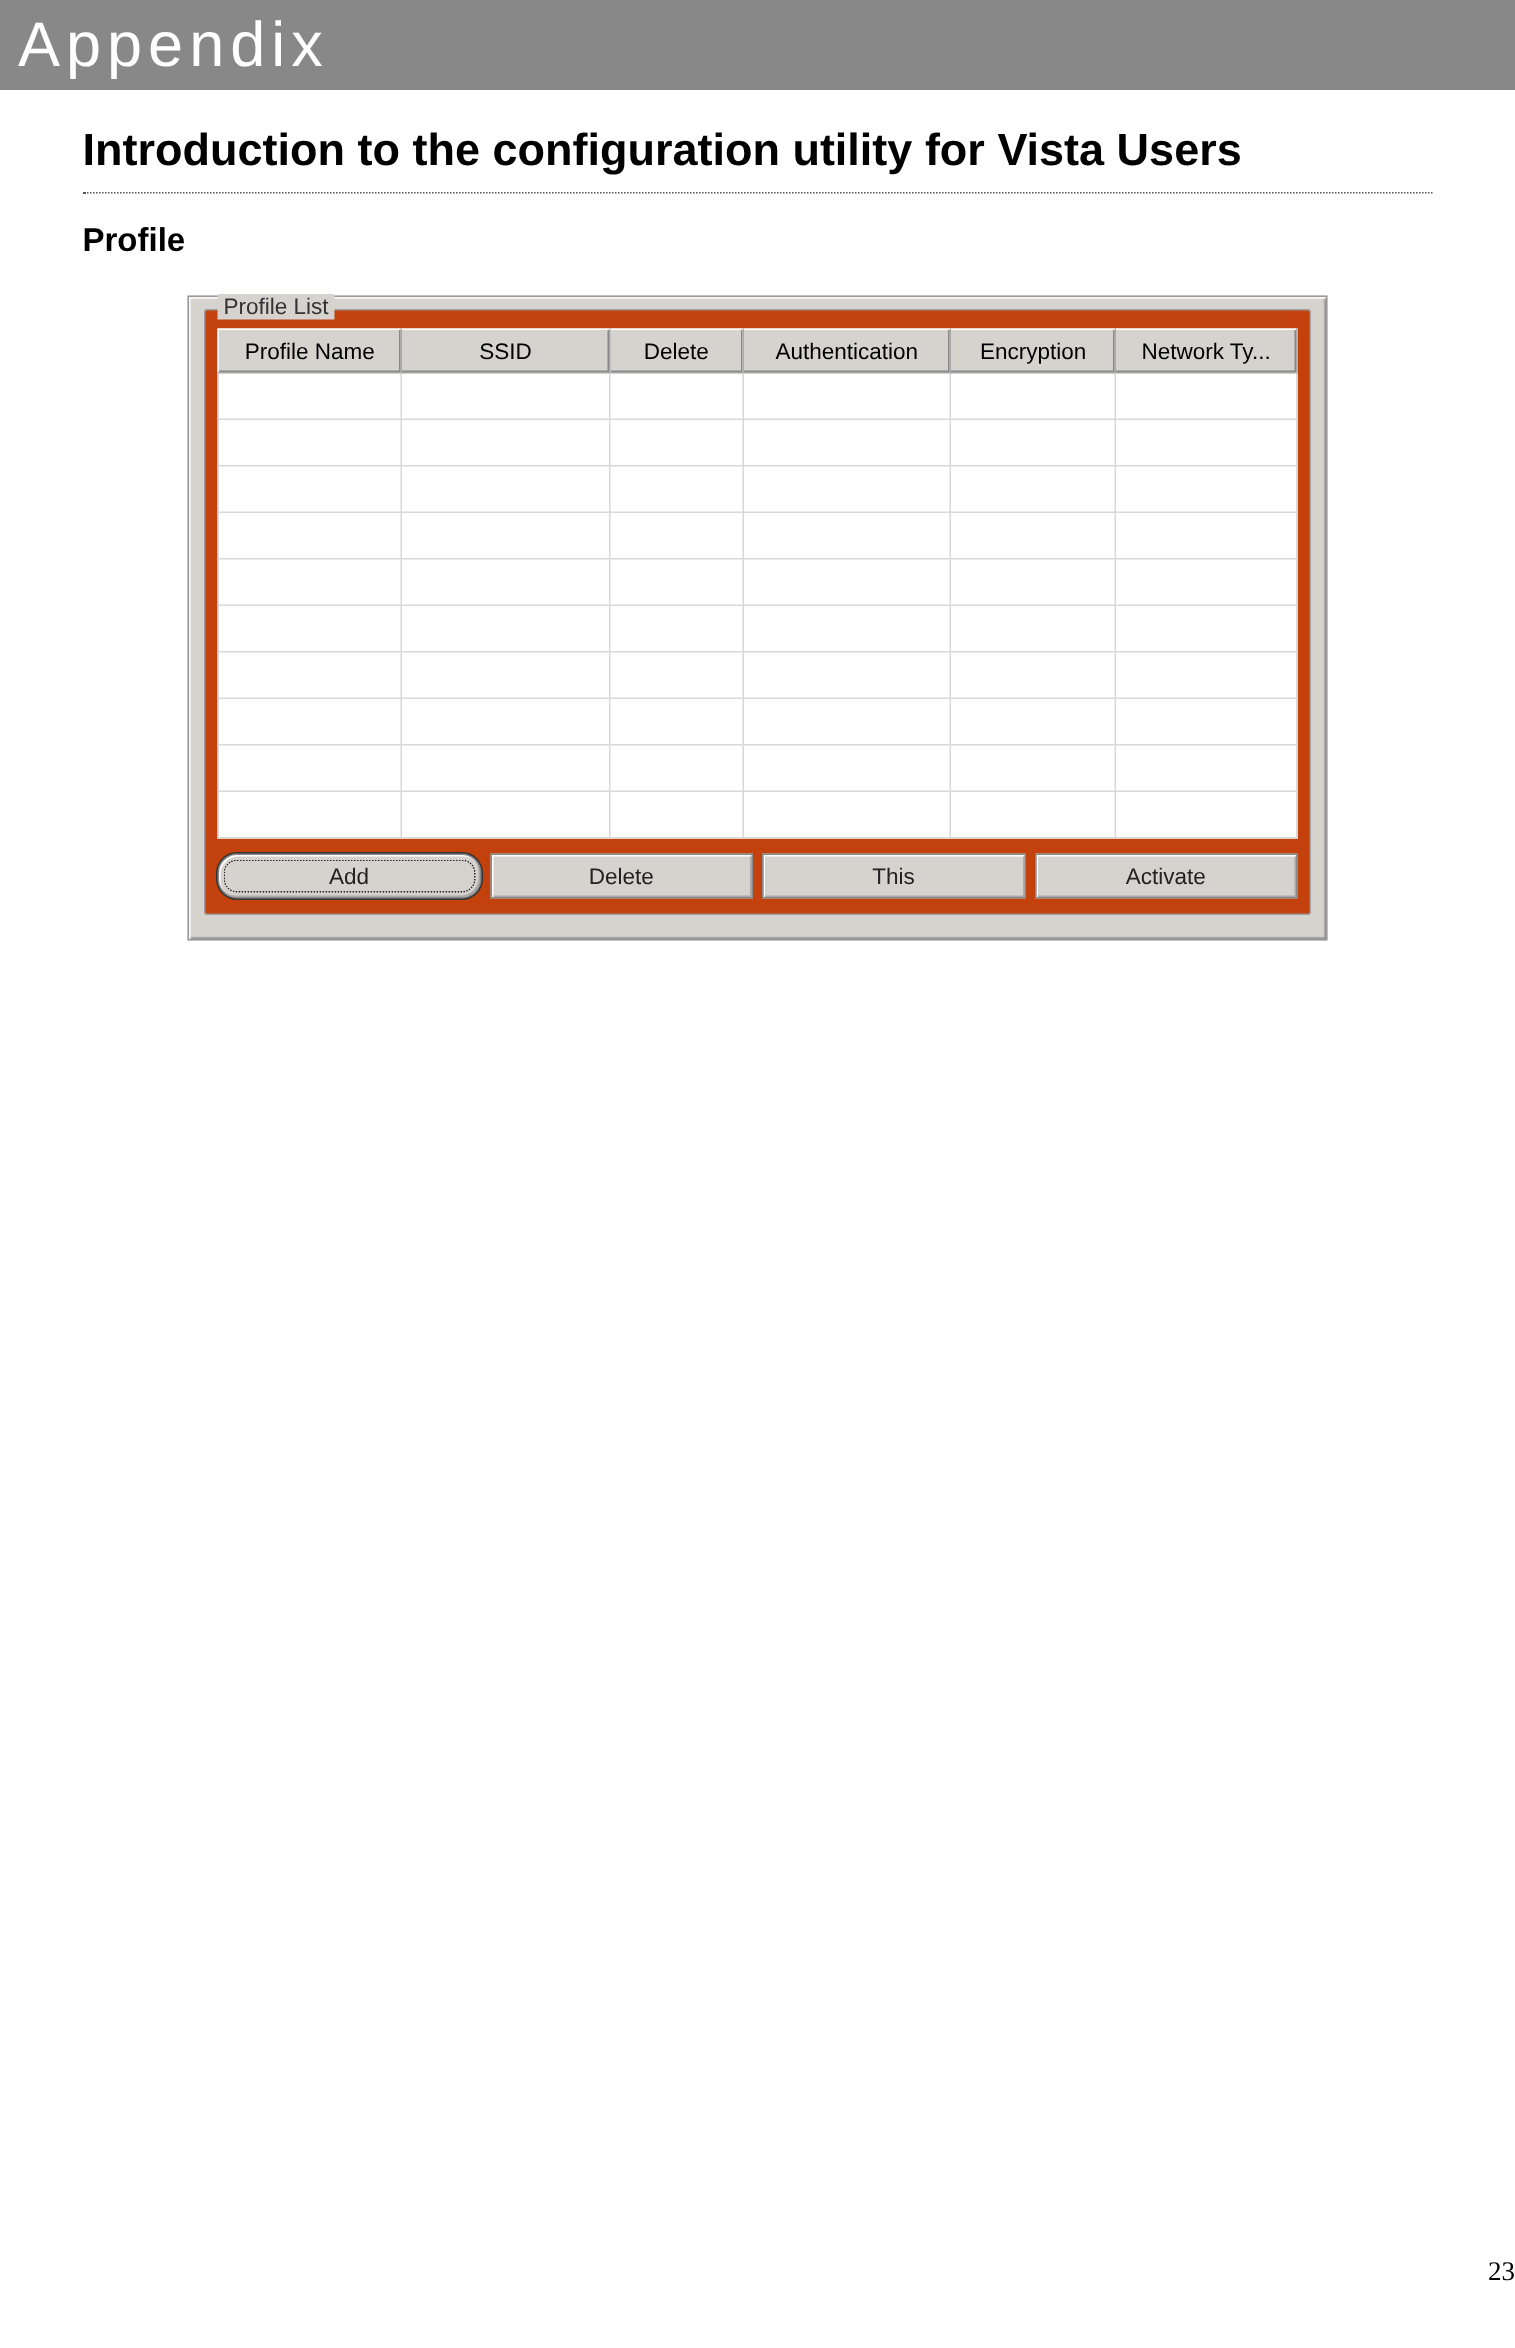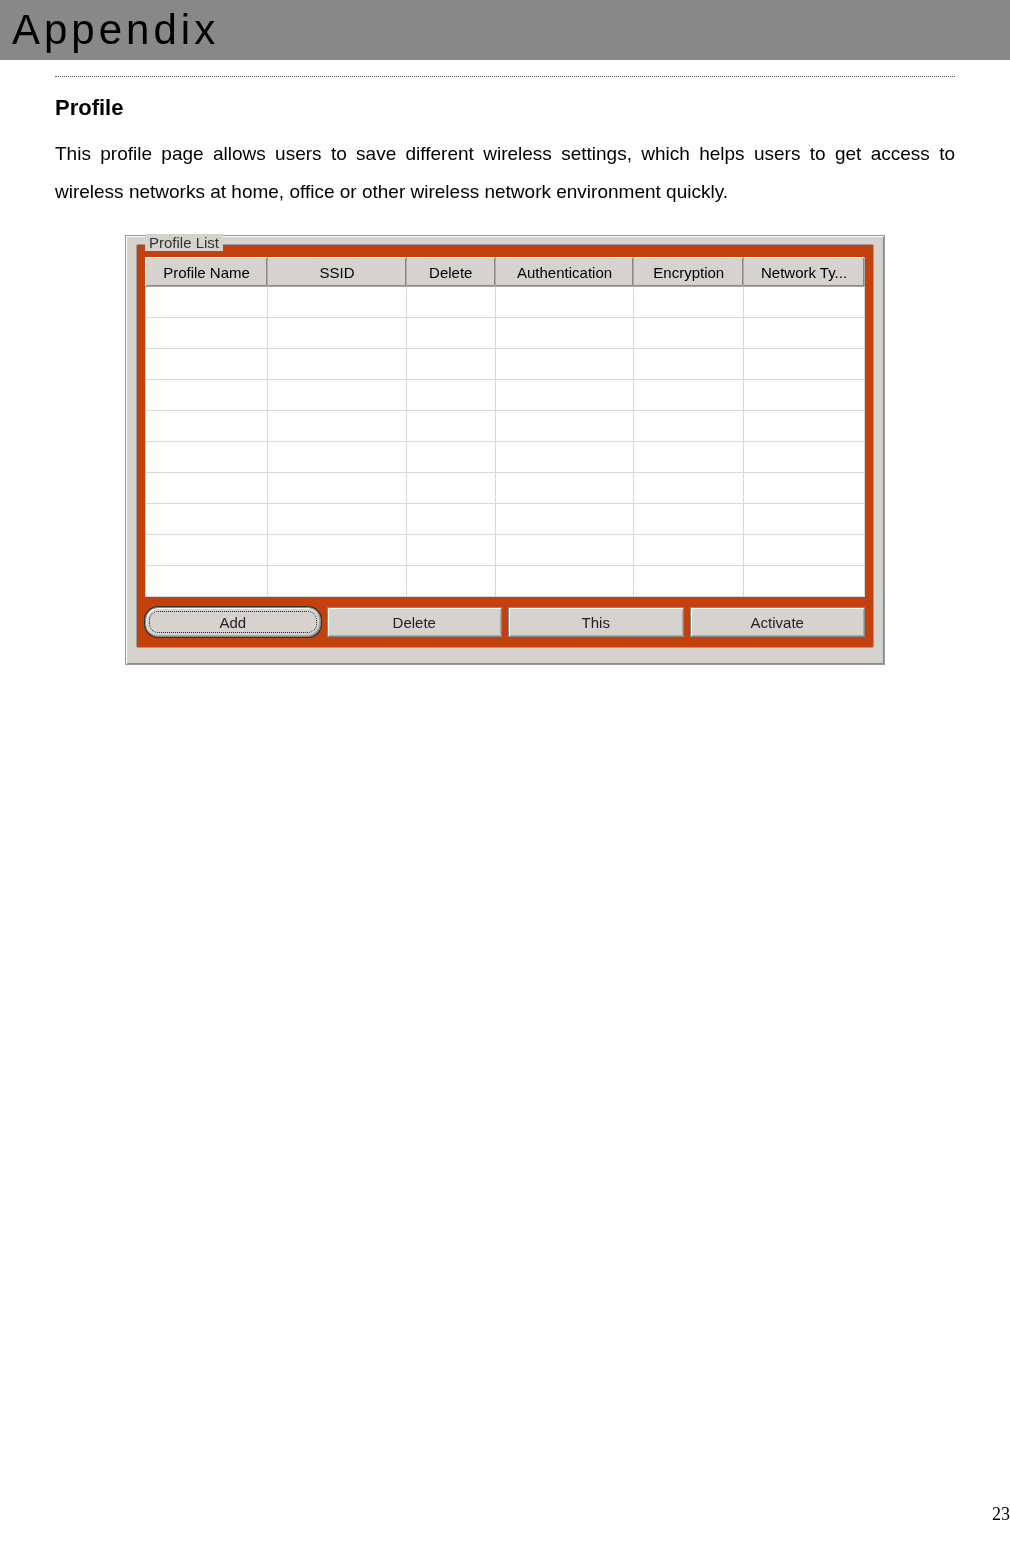--- a/index.html
+++ b/index.html
@@ -11,21 +11,21 @@
     }
     .page-container {
       width: 1010px;
       min-height: 1565px;
       position: relative;
       padding: 0;
       box-sizing: border-box;
     }
     .appendix-header {
       background: #888888;
-      color: #000000;
+      color: #ffffff;
       font-size: 42px;
       font-family: Verdana, sans-serif;
       letter-spacing: 4px;
       padding: 6px 12px 6px 12px;
       font-weight: normal;
     }
     .content {
       padding: 10px 55px 0 55px;
     }
     .section-title {
@@ -151,23 +151,23 @@
       font-size: 18px;
     }
   </style>
 </head>
 <body>
 
 <div class="page-container">
   <div class="appendix-header">Appendix</div>
 
   <div class="content">
+    <div class="section-title">Introduction to the configuration utility for Vista Users</div>
     <hr class="dotted-divider">
     <div class="subsection-title">Profile</div>
-    <p class="body-text">This profile page allows users to save different wireless settings, which helps users to get access to wireless networks at home, office or other wireless network environment quickly.</p>
 
     <div class="screenshot-wrap">
       <div class="win-panel">
         <div class="groupbox">
           <div class="groupbox-legend">Profile List</div>
           <div class="table-area">
             <table class="profile-table">
               <thead>
                 <tr>
                   <th style="width:118px">Profile Name</th>

